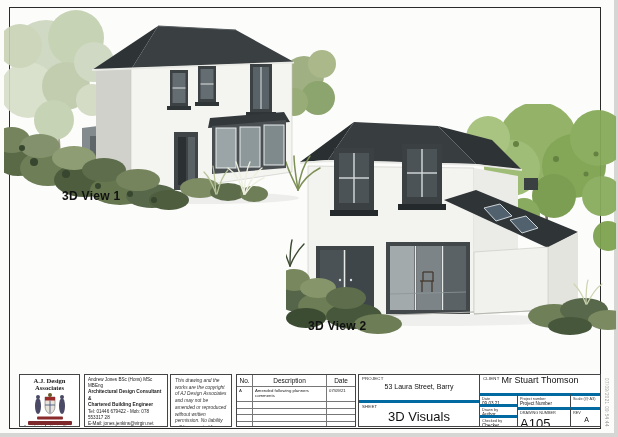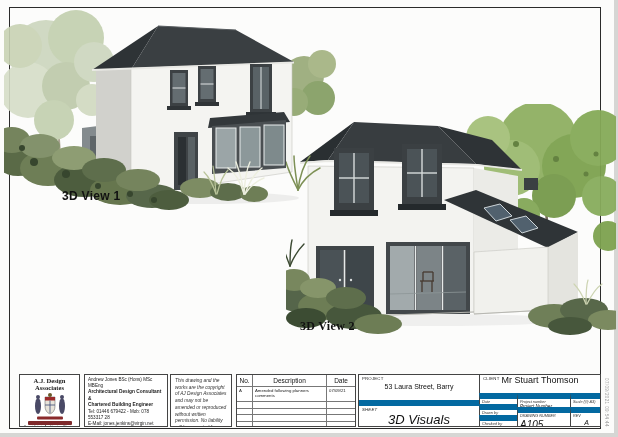--- a/index.html
+++ b/index.html
@@ -28,21 +28,21 @@
   .rt-no{width:16px;}
   .rt-desc{width:74px;}
   .rt-date{width:28px;}
   .rt-head{height:11px;font-size:6.5px;color:#111;text-align:center;line-height:11px;}
   .rt-data{height:14px;font-size:4.3px;color:#222;padding:1px 2px;line-height:1.25;}
   .rt-empty{height:5.6px;}
   
   .cell-label{font-size:4.3px;color:#222;padding:1px 0 0 3px;letter-spacing:.2px;}
   .cell-val-c{text-align:center;color:#111;}
   .bl{border-left:1px solid #444;}
-  .bt{border-top:6px solid #0369a1;font-style:italic;}
+  .bt{border-top:3px solid #0369a1;}
   .mini-label{font-size:3.8px;color:#333;padding:1px 0 0 2px;}
   .mini-val{font-size:4.6px;color:#111;padding:0 0 0 2px;}
   
   #stamp{position:absolute;left:604px;top:378px;writing-mode:vertical-rl;font-size:4.5px;color:#999;letter-spacing:.4px;}
   svg{display:block;}
 </style>
 </head>
 <body>
 
 <div id="sheet">
@@ -228,21 +228,21 @@
         <ellipse cx="284" cy="222" rx="22" ry="9" fill="#47573c"></ellipse>
       <g fill="none" stroke="#cdd4b2" stroke-width="1.2" stroke-linecap="round">
         <path d="M300,200 C296,190 292,184 288,180"></path>
           <path d="M300,200 C300,188 300,182 302,176"></path>
         <path d="M301,200 C306,190 310,184 316,180"></path>
       </g>
     </g>
   </svg>
 
   <div class="viewlabel" style="left:62px;top:189px;">3D View 1</div>
-  <div class="viewlabel" style="left:300px;top:319px;font-family:Liberation Serif, serif;">3D View 2</div>
+  <div class="viewlabel" style="left:308px;top:319px;">3D View 2</div>
 
   <div class="panel" style="left:19px;width:61px;">
     <div class="co-name">A.J. Design Associates</div>
     <svg class="crest" width="34" height="28" viewBox="0 0 34 28">
       <ellipse cx="5" cy="14" rx="3" ry="8" fill="#4a4a66"></ellipse>
         <circle cx="5" cy="5" r="2" fill="#4a4a66"></circle>
       <ellipse cx="29" cy="14" rx="3" ry="8" fill="#4a4a66"></ellipse>
         <circle cx="29" cy="5" r="2" fill="#4a4a66"></circle>
       <path d="M12,5 h10 v9 q0,6 -5,8 q-5,-2 -5,-8 z" fill="#e8e4da" stroke="#555" stroke-width="0.5"></path>
       <rect x="12" y="5" width="10" height="3.5" fill="#9b2b2b"></rect>
@@ -333,21 +333,21 @@
     <div class="abs bl bt" style="left:158px;top:18px;width:53px;height:14px;box-sizing:border-box;">
       <div class="mini-label">Project number</div>
       <div class="mini-val">Project Number</div>
     </div>
     <div class="abs bl bt" style="left:211px;top:18px;width:30px;height:14px;box-sizing:border-box;">
       <div class="mini-label">Scale (@ A3)</div>
       <div class="mini-val"></div>
     </div>
     <div class="abs bl bt" style="left:158px;top:32px;width:53px;height:19px;box-sizing:border-box;">
       <div class="mini-label">DRAWING NUMBER</div>
-      <div class="mini-val" style="font-size:10px;margin-top:1px;">A105</div>
+      <div class="mini-val" style="font-size:13px;margin-top:1px;">A105</div>
     </div>
     <div class="abs bl bt" style="left:211px;top:32px;width:30px;height:19px;box-sizing:border-box;">
       <div class="mini-label">REV</div>
       <div class="mini-val" style="text-align:center;font-size:7px;margin-top:1px;">A</div>
     </div>
   </div>
 
   <div id="stamp">07/09/2021 09:54:44</div>
 </div>
 

